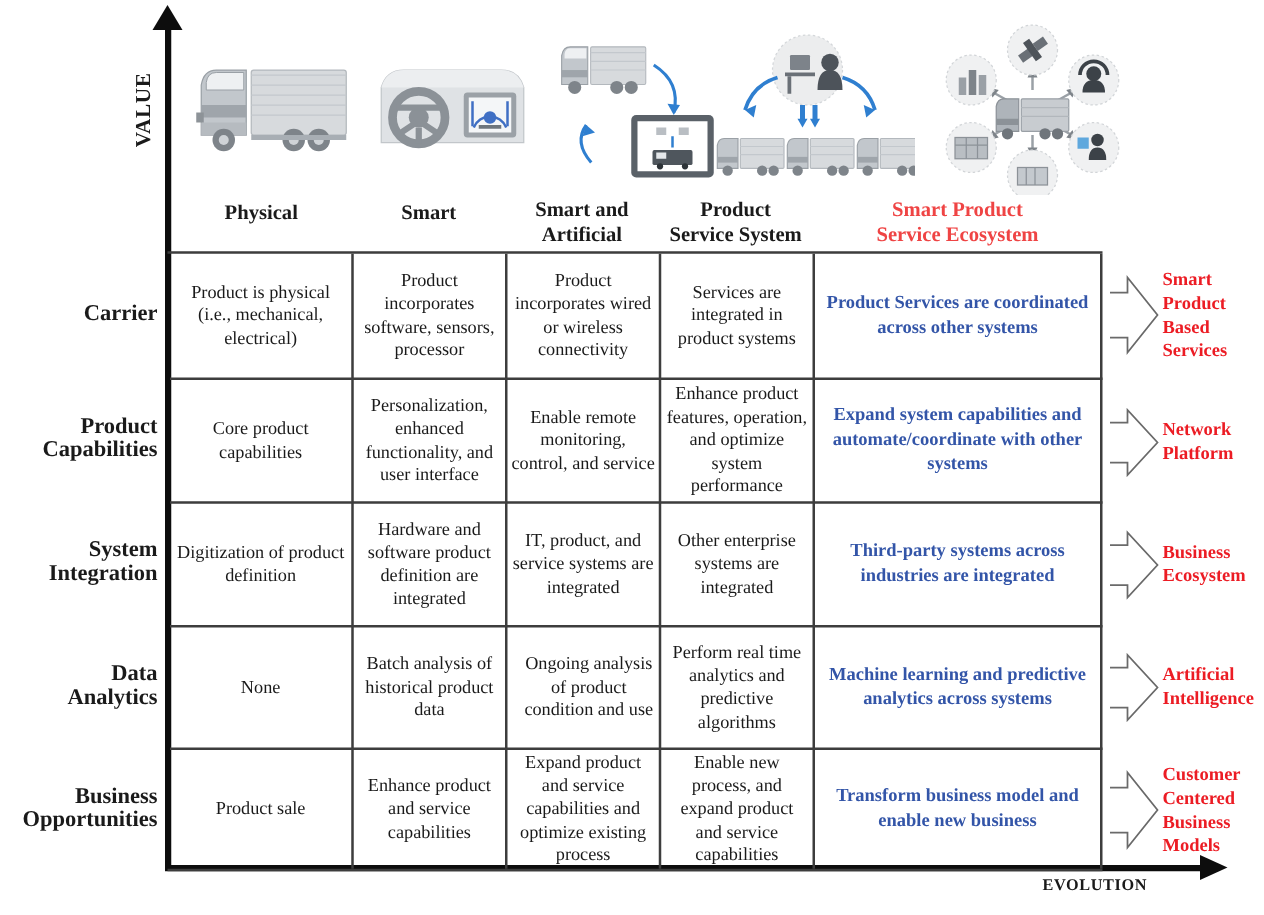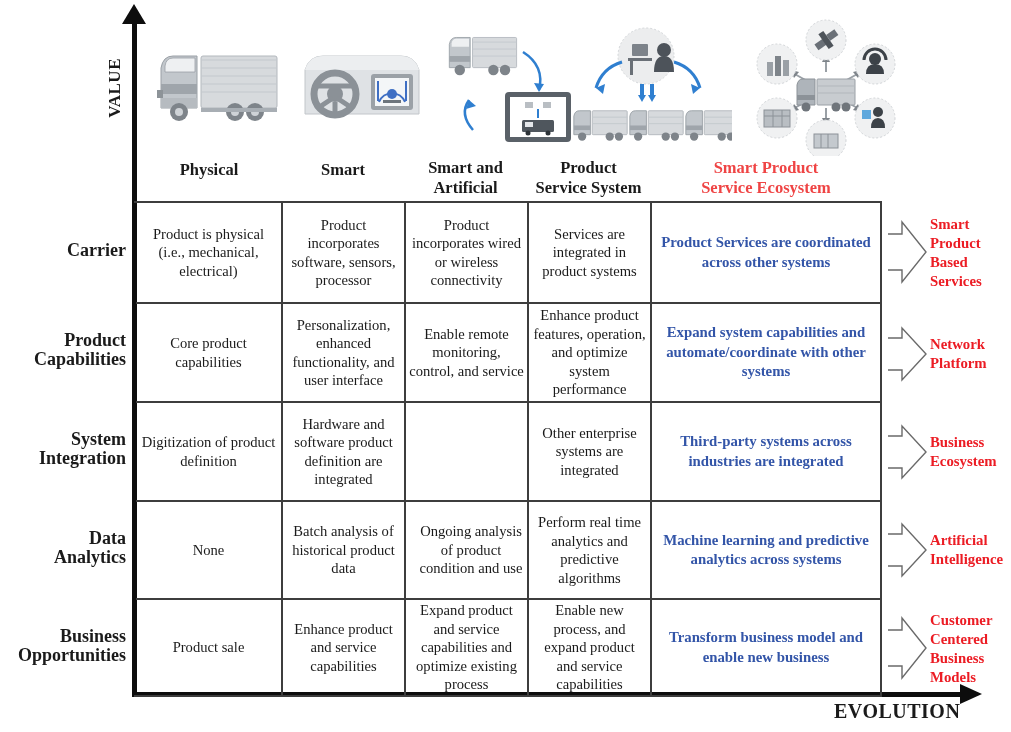--- a/index.html
+++ b/index.html
@@ -66,21 +66,21 @@
     letter-spacing: 0.5px;
     transform: rotate(-90deg);
     transform-origin: 100% 50%;
     white-space: nowrap;
   }
   .axis-label-h {
     position: absolute;
     left: 834px;
     top: 700px;
     font-weight: bold;
-    font-size: 20px;
+    font-size: 13px;
     letter-spacing: 0.5px;
     white-space: nowrap;
   }
 
   
   .illus-strip {
     position: absolute;
     left: 137px;
     top: 16px;
     width: 780px;
@@ -485,20 +485,23 @@
   <div class="cell blue" style="left:652px;top:304px;width:228px;height:97px;">
       <span class="cell-inner">Expand system capabilities and automate/coordinate with other systems</span>
     </div>
 
   <div class="cell" style="left:136px;top:403px;width:145px;height:97px;">
       <span class="cell-inner">Digitization of product definition</span>
     </div>
   <div class="cell" style="left:283px;top:403px;width:121px;height:97px;">
       <span class="cell-inner">Hardware and software product definition are integrated</span>
     </div>
+  <div class="cell" style="left:406px;top:403px;width:121px;height:97px;">
+      <span class="cell-inner">IT, product, and service systems are integrated</span>
+    </div>
   <div class="cell" style="left:529px;top:403px;width:121px;height:97px;">
       <span class="cell-inner">Other enterprise systems are integrated</span>
     </div>
   <div class="cell blue" style="left:652px;top:403px;width:228px;height:97px;">
       <span class="cell-inner">Third-party systems across industries are integrated</span>
     </div>
 
   <div class="cell" style="left:136px;top:502px;width:145px;height:96px;">
       <span class="cell-inner">None</span>
     </div>

